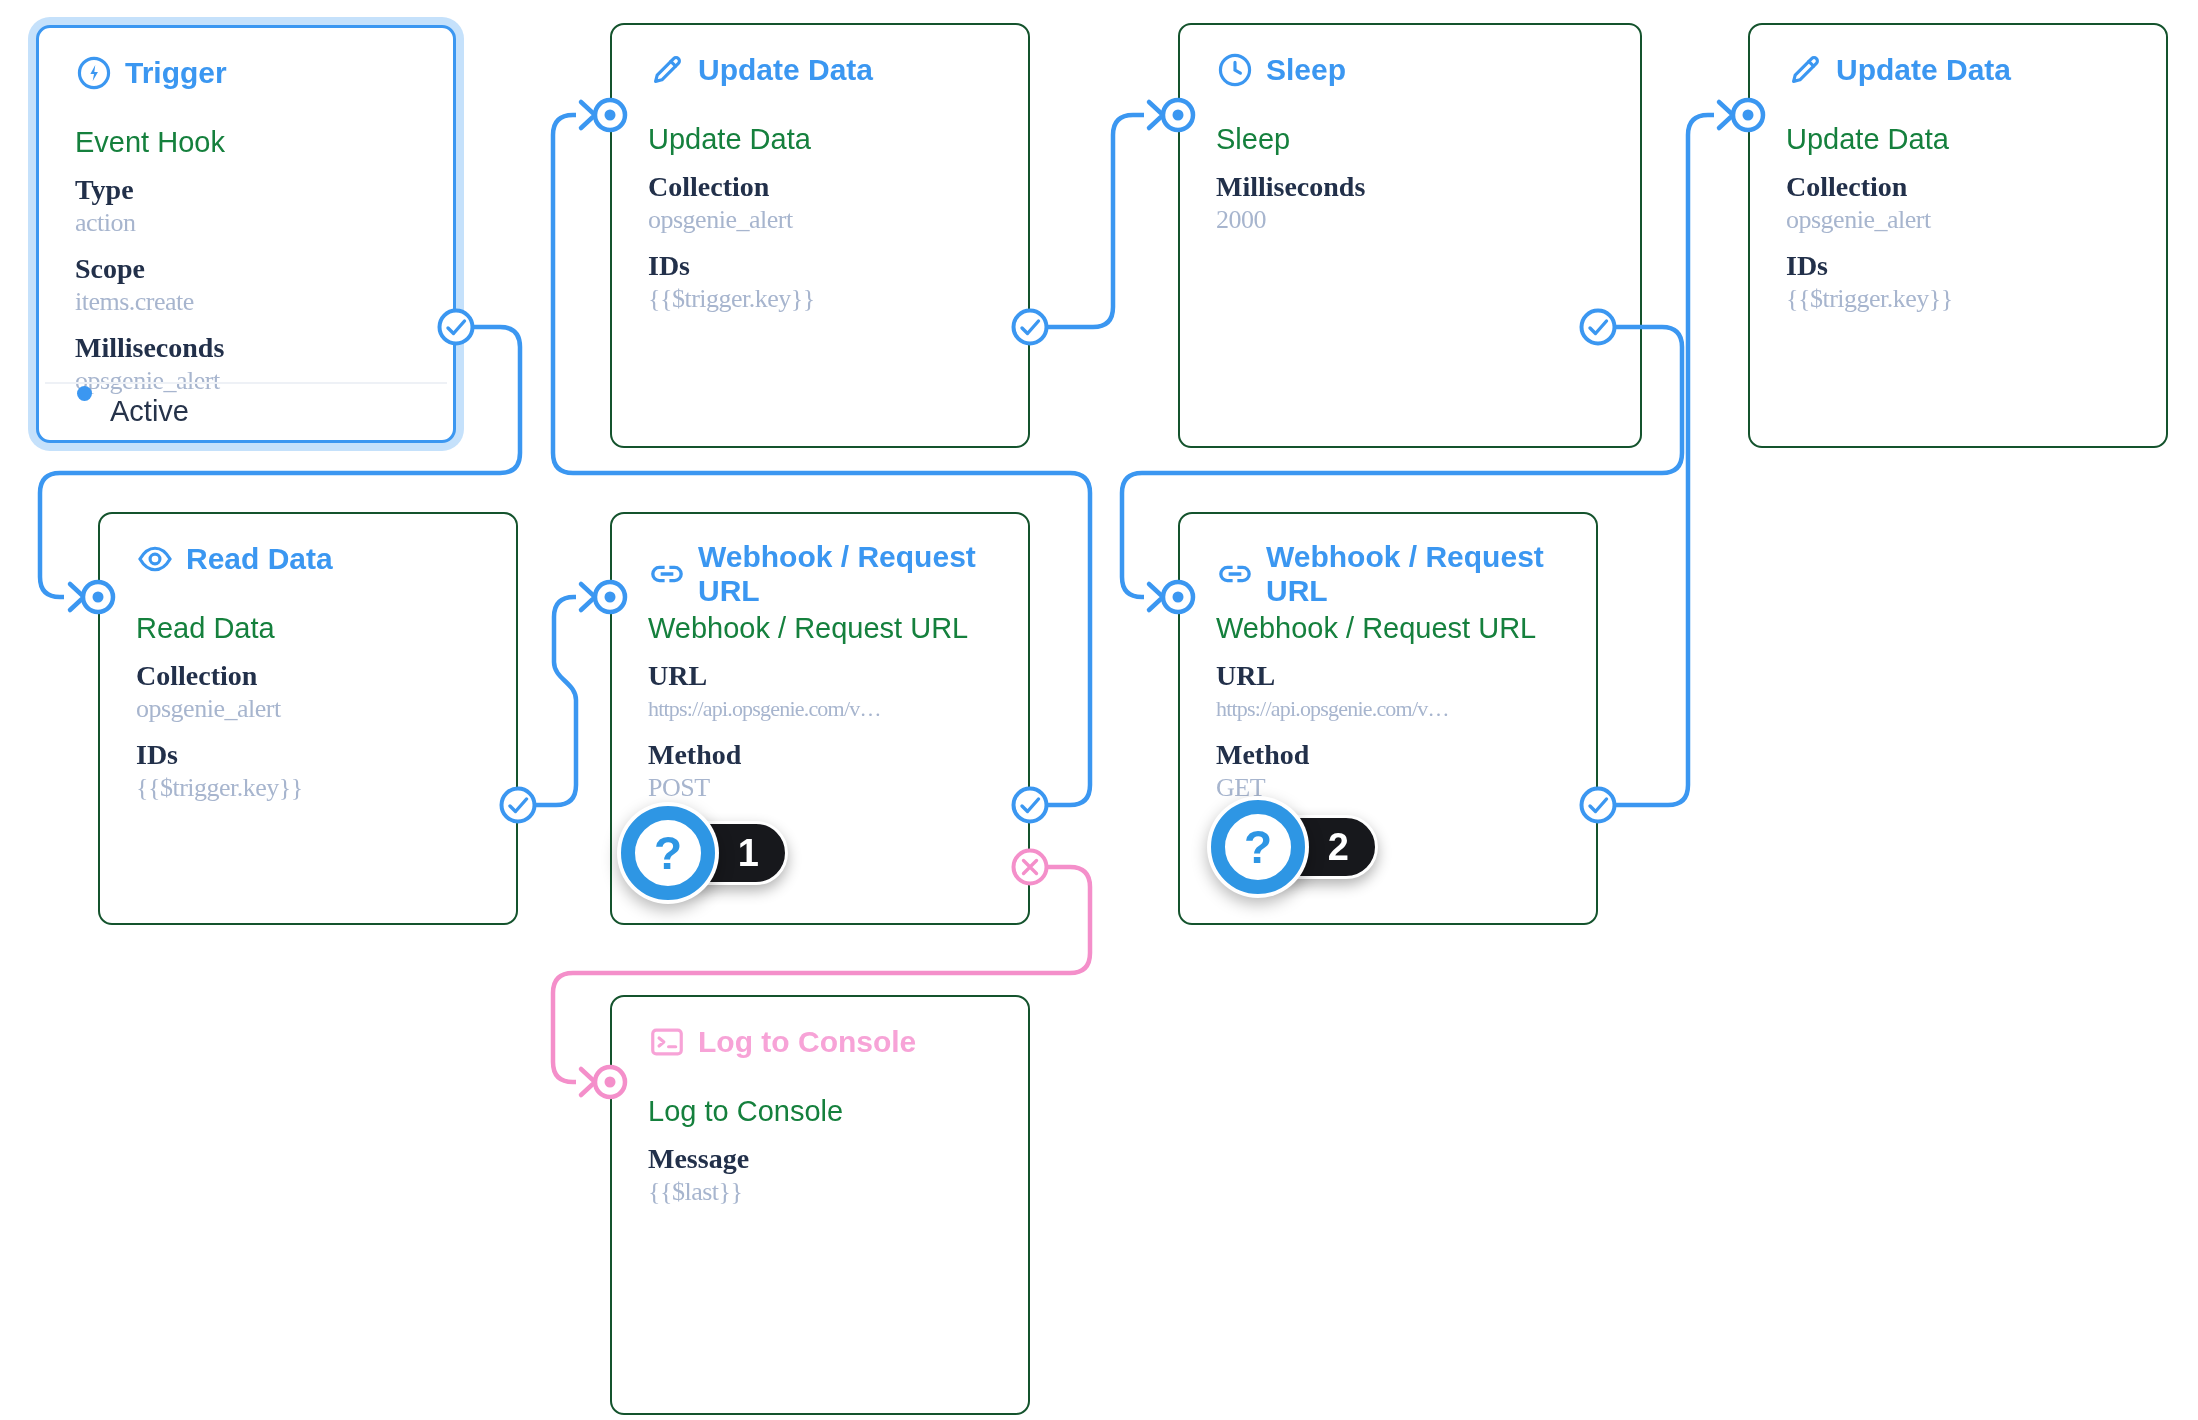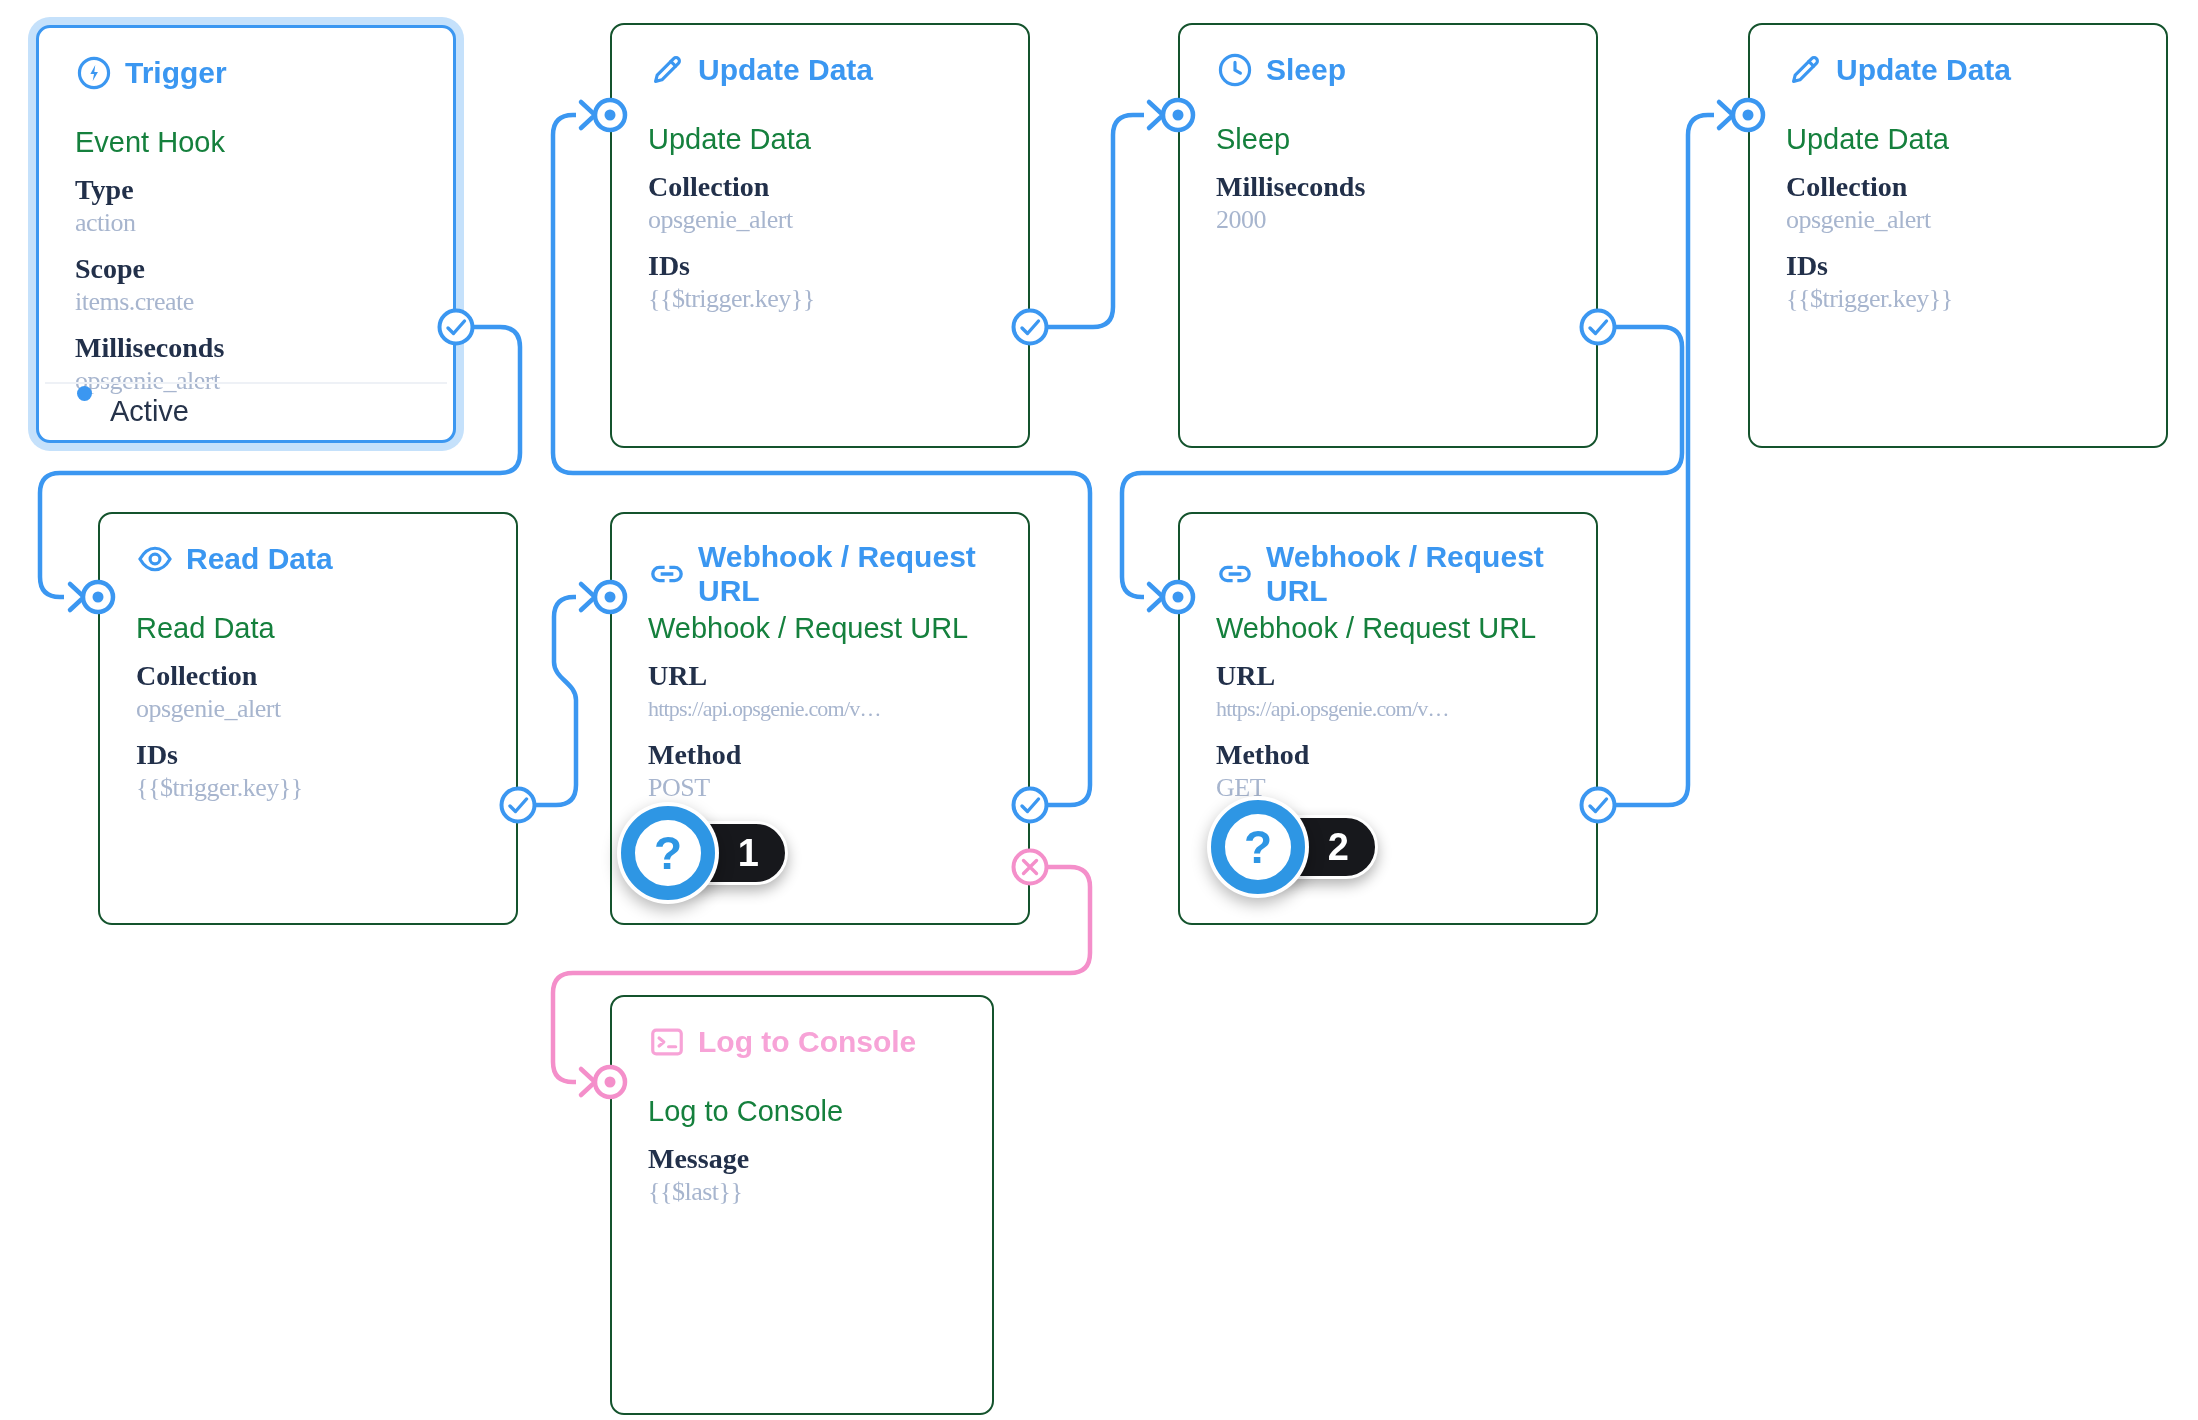--- a/index.html
+++ b/index.html
@@ -71,21 +71,21 @@
         <span>Update Data</span>
       </div>
       <div class="body">
         <div class="subtitle">Update Data</div>
         <div class="flabel">Collection</div>
         <div class="fvalue">opsgenie_alert</div>
         <div class="flabel">IDs</div>
         <div class="fvalue">{{$trigger.key}}</div>
       </div>
     </div>
-    <div class="node" style="left: 1178px; top: 23px; width: 420px; height: 425px;">
+    <div class="node" style="left: 1178px; top: 23px; width: 464px; height: 425px; border-radius: 13px;">
       <div class="titlerow" style="color: rgb(59, 151, 241);">
         <span class="icn">
           <svg width="38" height="38" viewBox="0 0 24 24" fill="none" stroke="currentColor" stroke-width="2" stroke-linecap="round">
             <circle cx="12" cy="12" r="9.2"></circle>
             <path d="M12 7.2 V12 l3.4 2"></path>
           </svg>
         </span>
         <span>Sleep</span>
       </div>
       <div class="body">
@@ -157,21 +157,21 @@
         <span>Webhook / Request URL</span>
       </div>
       <div class="body">
         <div class="subtitle">Webhook / Request URL</div>
         <div class="flabel">URL</div>
         <div class="fvalue long">https://api.opsgenie.com/v…</div>
         <div class="flabel">Method</div>
         <div class="fvalue">GET</div>
       </div>
     </div>
-    <div class="node" style="left: 610px; top: 995px; width: 384px; height: 420px;">
+    <div class="node" style="left: 610px; top: 995px; width: 420px; height: 420px;">
       <div class="titlerow" style="color: rgb(247, 163, 215);">
         <span class="icn">
           <svg width="38" height="38" viewBox="0 0 24 24" fill="none" stroke="currentColor" stroke-width="2" stroke-linecap="round" stroke-linejoin="round">
             <rect x="3" y="4.5" width="18" height="15" rx="2.2"></rect>
             <path d="M7 9.5 l3 2.5 -3 2.5 M13 15 h4.5"></path>
           </svg>
         </span>
         <span>Log to Console</span>
       </div>
       <div class="body">

